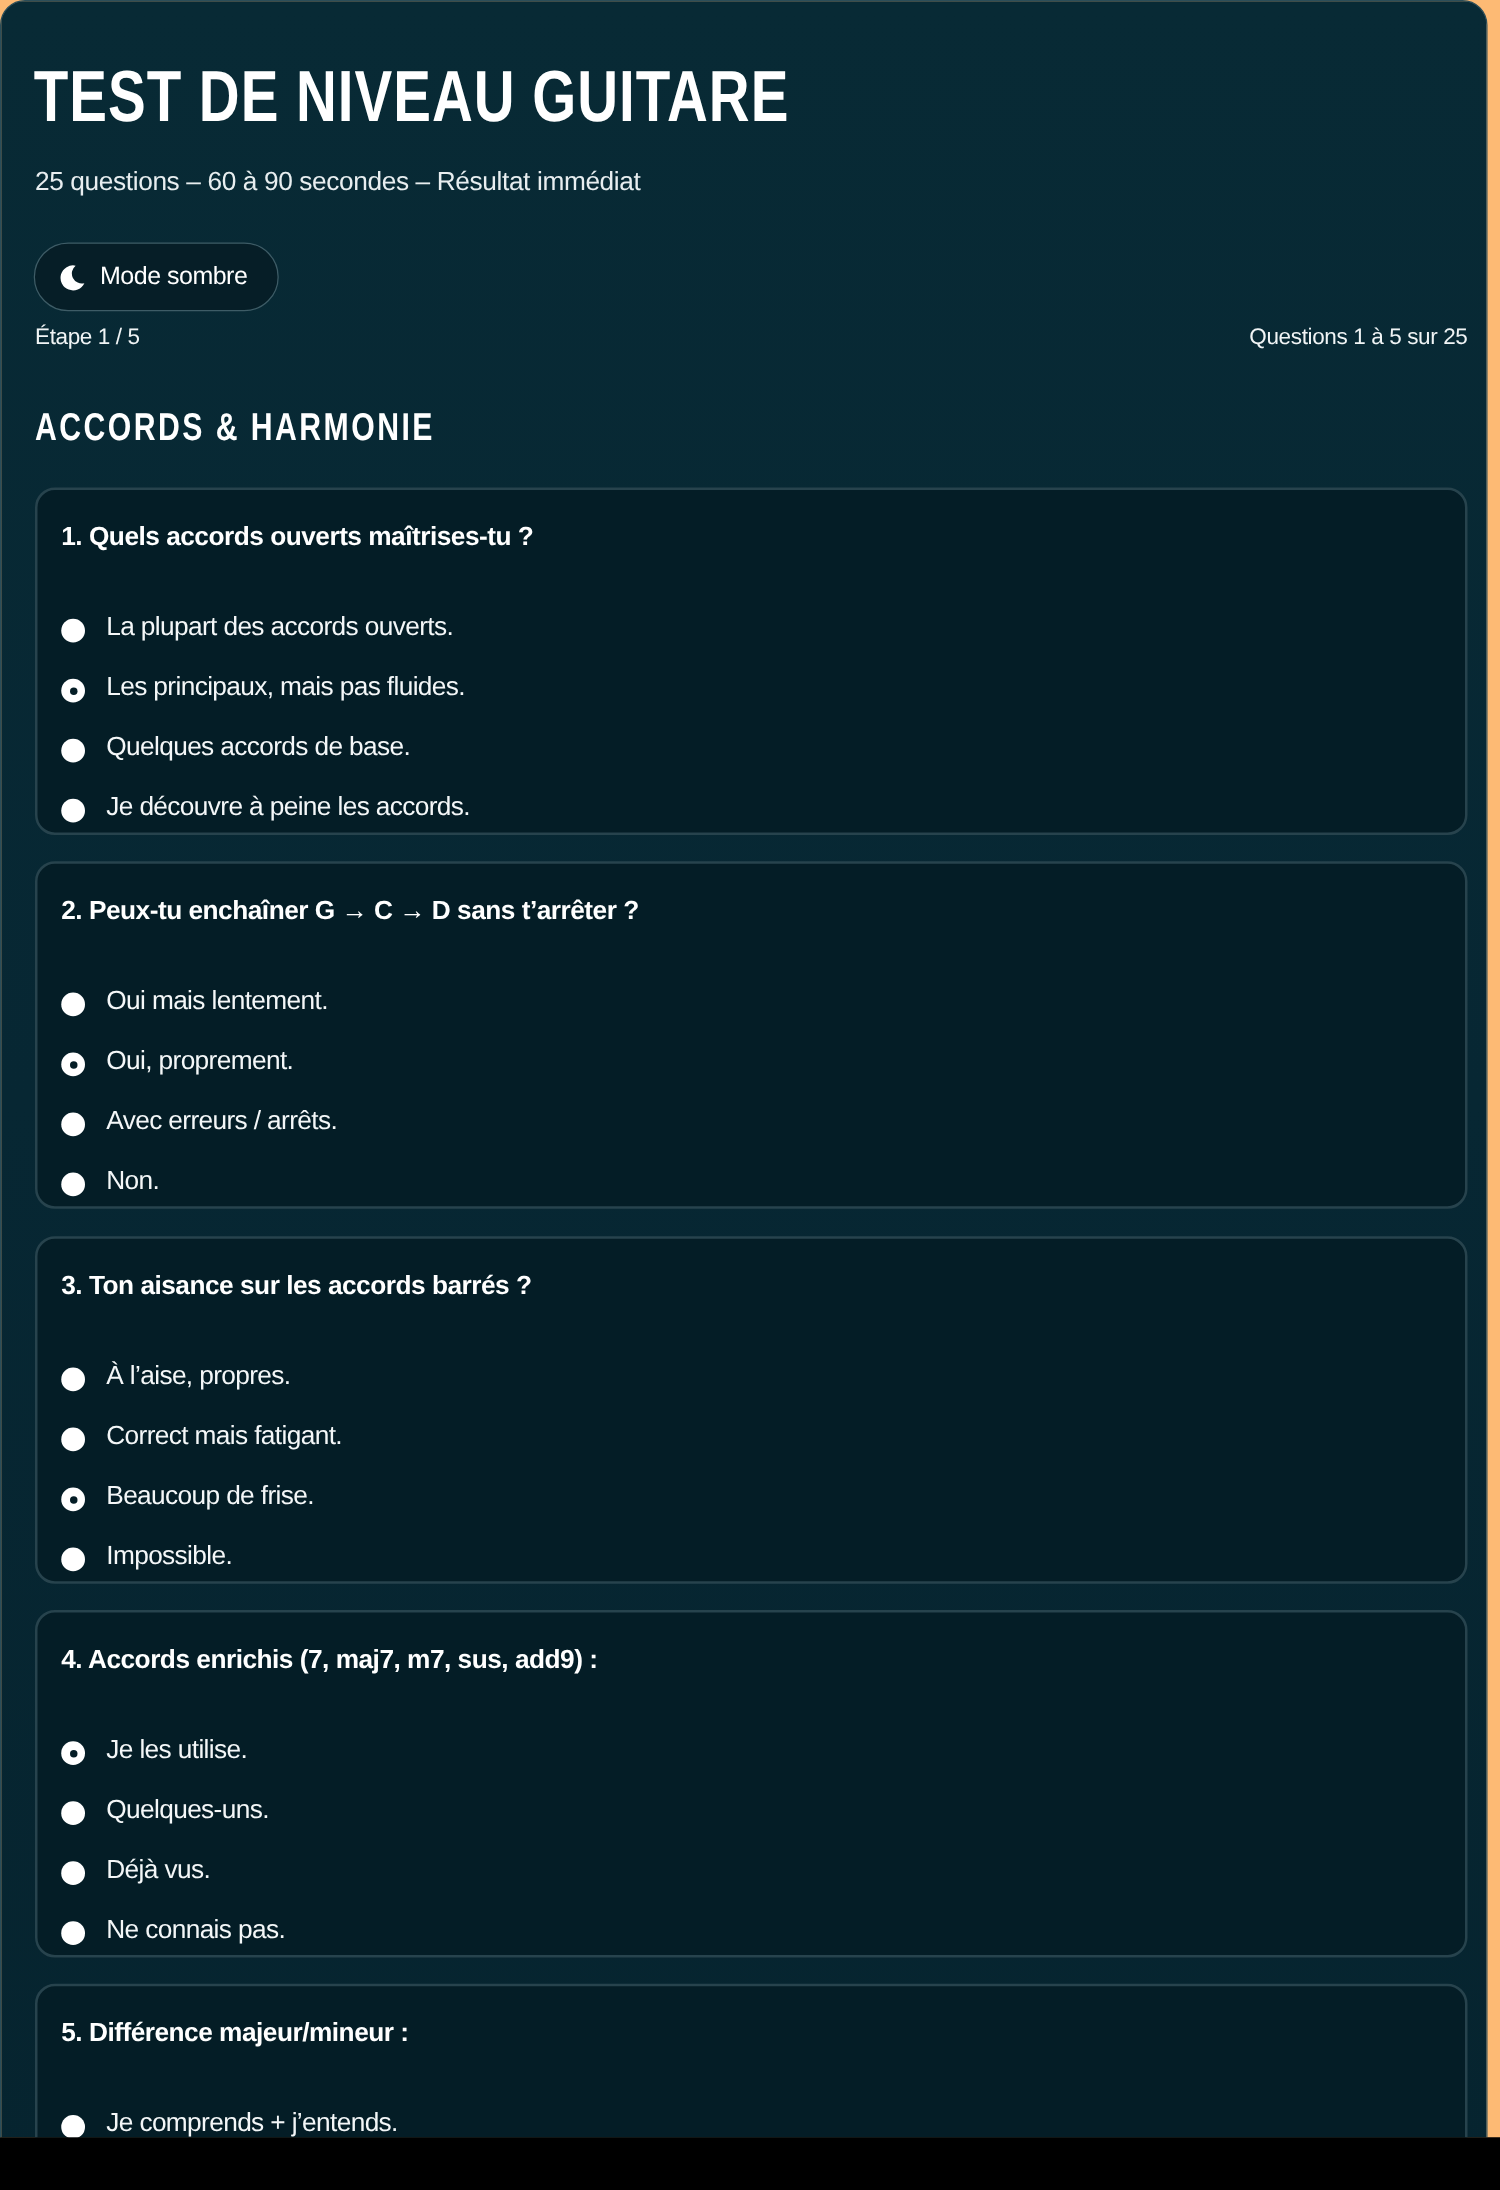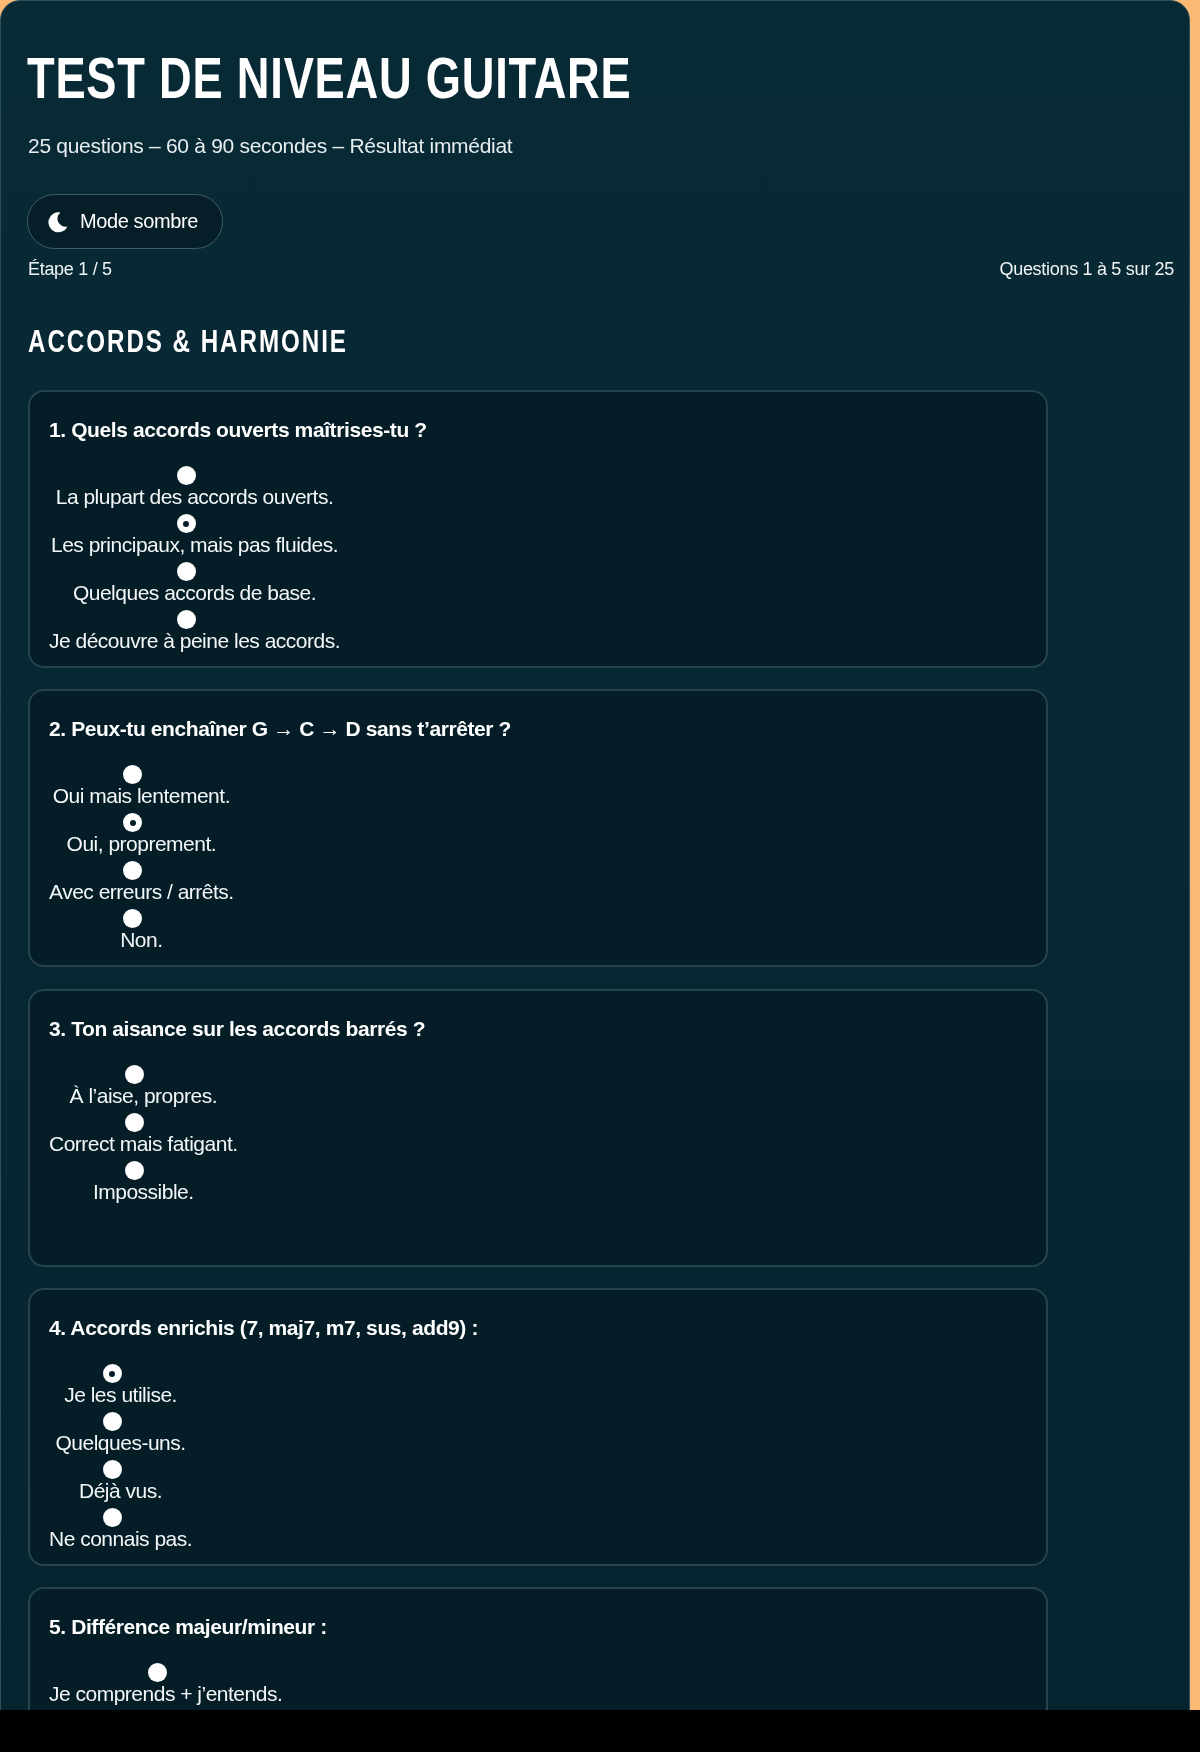--- a/index.html
+++ b/index.html
@@ -98,21 +98,21 @@
       line-height: 38px;
       letter-spacing: 2.5px;
       transform: scaleX(0.78);
       transform-origin: left center;
       color: #ffffff;
       white-space: nowrap;
     }
     .question-card {
       position: absolute;
       left: 27px;
-      width: 1020px;
+      width: 1146px;
       height: 278px;
       box-sizing: border-box;
       border: 2px solid #27434d;
       border-radius: 16px;
       background: #041d26;
     }
     .question-title {
       position: absolute;
       left: 19px; top: 24px;
       margin: 0;
@@ -125,23 +125,22 @@
     }
     .options {
       position: absolute;
       left: 19px; top: 74px;
       margin: 0; padding: 0;
       list-style: none;
     }
     .option {
       height: 48px;
       display: flex;
-      align-items: center;
+      align-items: flex-end;
       cursor: pointer;
-      flex-direction: column;
     }
     .radio {
       width: 19px; height: 19px;
       border-radius: 50%;
       background: #ffffff;
       box-sizing: border-box;
       margin-right: 17px;
       flex: 0 0 auto;
       position: relative;
     }
@@ -241,20 +240,24 @@
       <ul class="options">
         <li class="option">
           <span class="radio"></span>
           <span class="option-label">À l’aise, propres.</span>
         </li>
         <li class="option">
           <span class="radio"></span>
           <span class="option-label">Correct mais fatigant.</span>
         </li>
         <li class="option">
+          <span class="radio checked"></span>
+          <span class="option-label">Beaucoup de frise.</span>
+        </li>
+        <li class="option">
           <span class="radio"></span>
           <span class="option-label">Impossible.</span>
         </li>
       </ul>
     </div>
 
     <div class="question-card" style="top:1287px;">
       <h3 class="question-title">4. Accords enrichis (7, maj7, m7, sus, add9) :</h3>
       <ul class="options">
         <li class="option">

